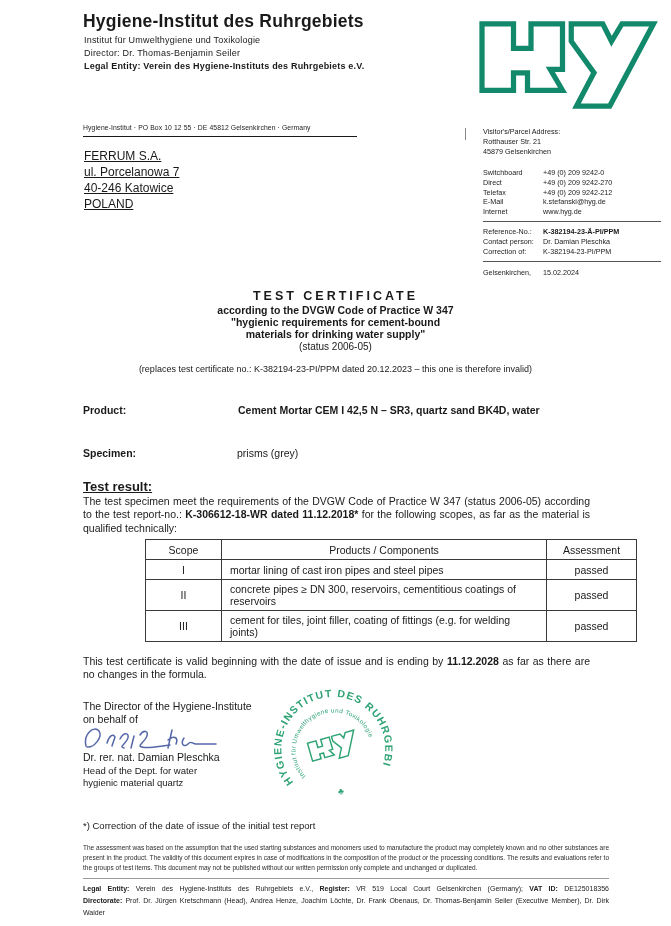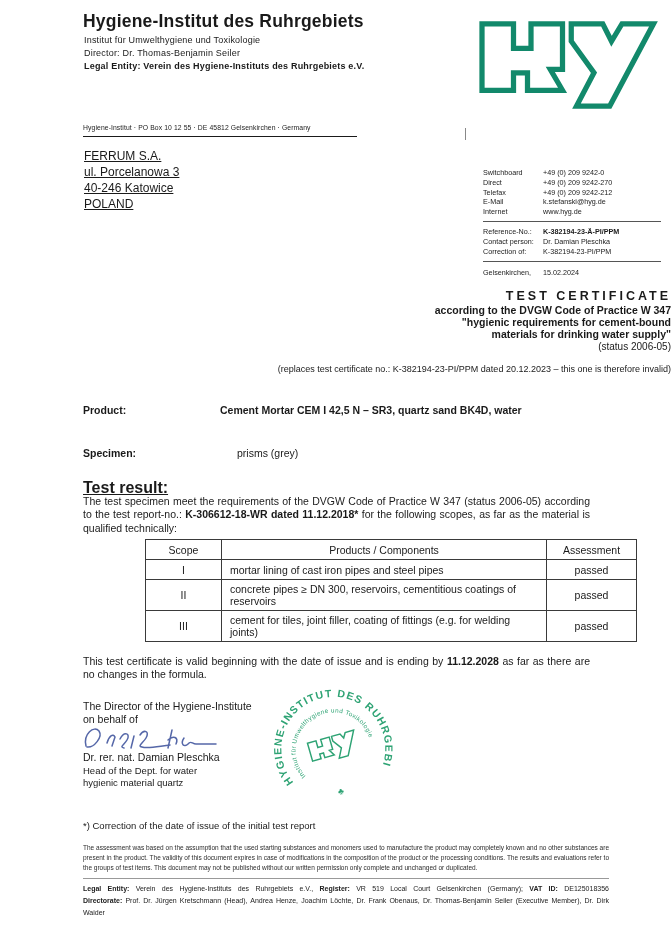--- a/index.html
+++ b/index.html
@@ -6,21 +6,21 @@
     --logo-green:#12896b;
     --stamp-green:#2ea374;
     --sig-blue:#5567a8;
     --ink:#1a1a1a;
   }
   *{margin:0;padding:0;box-sizing:border-box;}
   body{background:#fff;font-family:"Liberation Sans","DejaVu Sans",sans-serif;color:var(--ink);}
   .page{position:relative;width:671px;height:926px;background:#fff;overflow:hidden;}
   .abs{position:absolute;}
   .b{font-weight:bold;}
-  .center{text-align:right;width:671px;left:0;}
+  .center{text-align:center;width:671px;left:0;}
   .just{text-align:justify;}
   .just-all{text-align:justify;text-align-last:justify;}
 
   .inst-title{font-size:17.5px;font-weight:bold;letter-spacing:.2px;}
   .inst-sub{font-size:9px;letter-spacing:.2px;}
   .sender{font-size:6.8px;color:#222;letter-spacing:.1px;}
   .rule{background:#1a1a1a;height:1px;}
   .rule-thin{background:#555;height:1px;}
   .fold-mark{width:1px;height:12px;background:#888;}
 
@@ -31,21 +31,21 @@
   .rrow .lbl{width:60px;flex:none;}
   .rrow .val{flex:1;}
 
   .title-main{font-size:12.5px;font-weight:bold;letter-spacing:3px;}
   .title-sub{font-size:10.5px;font-weight:bold;}
   .title-status{font-size:10px;}
   .replaces{font-size:9px;}
 
   .fieldlabel{font-size:10.5px;font-weight:bold;}
   .fieldvalue{font-size:10.5px;}
-  .heading-u{font-size:16px;font-weight:bold;text-decoration:underline;}
+  .heading-u{font-size:13px;font-weight:bold;text-decoration:underline;}
   .bodytext{font-size:10.5px;line-height:13.4px;width:507px;}
 
   table.scopes{border-collapse:collapse;width:492px;font-size:10.5px;}
   table.scopes th,table.scopes td{border:1px solid #3a3a3a;padding:3px 8px;height:20px;}
   table.scopes th{font-weight:normal;text-align:center;}
   td.c{text-align:center;}
   col.scope-col{width:76px;} col.assess-col{width:90px;}
 
   .sig-small{font-size:9.5px;line-height:12px;}
   .footnote{font-size:9.5px;text-align:right;}
@@ -75,25 +75,30 @@
   <svg class="abs" style="left:473px;top:8px;color:var(--logo-green);" width="186" height="105" viewBox="0 0 212 120">
     <use href="#hy"></use>
   </svg>
 
   <div class="abs sender" style="left:83px;top:124px;">Hygiene-Institut · PO Box 10 12 55 · DE 45812 Gelsenkirchen · Germany</div>
   <div class="abs rule" style="left:83px;top:136px;width:274px;"></div>
   <div class="abs fold-mark" style="left:465px;top:128px;"></div>
 
   <div class="abs recipient" style="left:84px;top:148px;">
     <div>FERRUM S.A.</div>
-    <div>ul. Porcelanowa 3</div>
+    <div>ul. Porcelanowa 7</div>
     <div>40-246 Katowice</div>
     <div>POLAND</div>
   </div>
 
+  <div class="abs rcol" style="left:483px;top:127px;">
+    <div>Visitor's/Parcel Address:</div>
+    <div>Rotthauser Str. 21</div>
+    <div>45879 Gelsenkirchen</div>
+  </div>
 
   <div class="abs rcol" style="left:483px;top:168px;">
     <div class="rrow">
       <span class="lbl">Switchboard</span>
       <span class="val">+49 (0) 209 9242-0</span>
     </div>
     <div class="rrow">
       <span class="lbl">Direct</span>
       <span class="val">+49 (0) 209 9242-270</span>
     </div>
@@ -138,21 +143,21 @@
   </div>
 
   <div class="abs center title-main" style="top:289px;">TEST CERTIFICATE</div>
   <div class="abs center title-sub" style="top:304px;">according to the DVGW Code of Practice W 347</div>
   <div class="abs center title-sub" style="top:316px;">"hygienic requirements for cement-bound</div>
   <div class="abs center title-sub" style="top:328px;">materials for drinking water supply"</div>
   <div class="abs center title-status" style="top:341px;">(status 2006-05)</div>
   <div class="abs center replaces" style="top:364px;">(replaces test certificate no.: K-382194-23-PI/PPM dated 20.12.2023 – this one is therefore invalid)</div>
 
   <div class="abs fieldlabel" style="left:83px;top:404px;">Product:</div>
-  <div class="abs fieldvalue b" style="left:220px;top:404px;">Cement Mortar CEM I 42,5 N – SR3, quartz sand BK4D, water</div>
+  <div class="abs fieldvalue b" style="left:238px;top:404px;">Cement Mortar CEM I 42,5 N – SR3, quartz sand BK4D, water</div>
 
   <div class="abs fieldlabel" style="left:83px;top:447px;">Specimen:</div>
   <div class="abs fieldvalue" style="left:237px;top:447px;">prisms (grey)</div>
 
   <div class="abs heading-u" style="left:83px;top:479px;">Test result:</div>
 
   <div class="abs bodytext just" style="left:83px;top:495px;">
     <span>The test specimen meet the requirements of the DVGW Code of Practice W 347 (status 2006-05) according to the test report-no.: </span><span class="b">K-306612-18-WR dated 11.12.2018*</span><span> for the following scopes, as far as the material is qualified technically:</span>
   </div>
 

